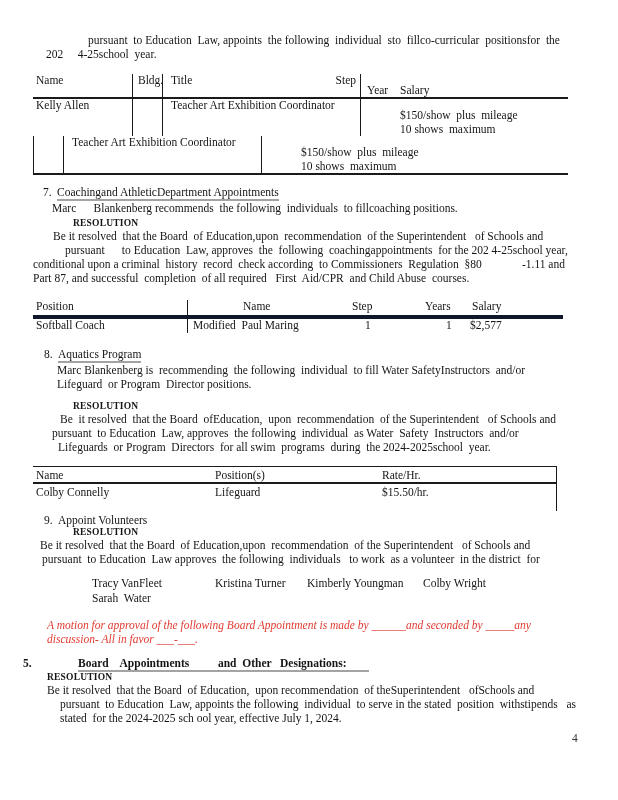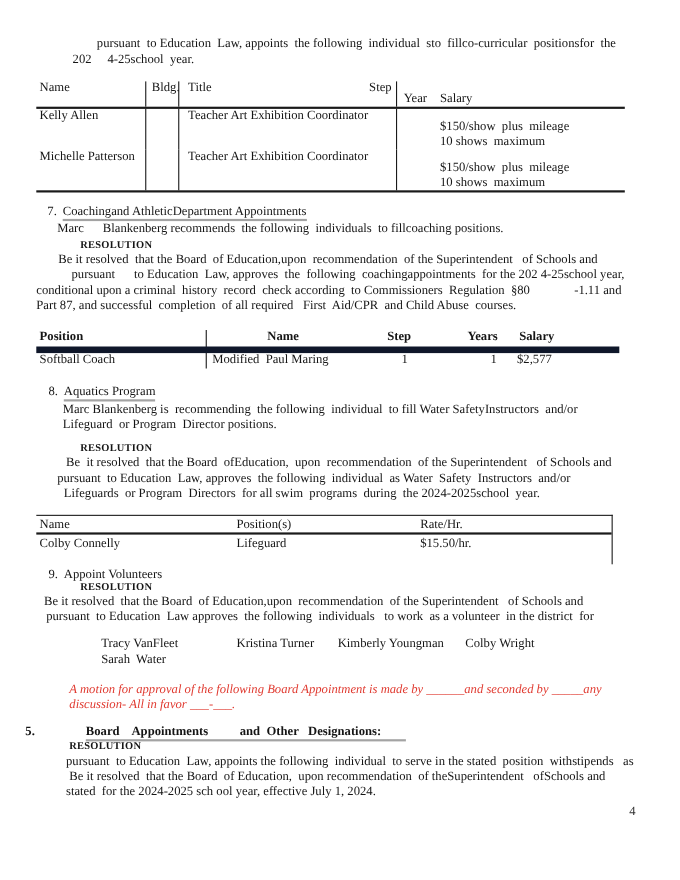--- a/index.html
+++ b/index.html
@@ -4,22 +4,22 @@
 <style>
   html,body{margin:0;padding:0;background:#ffffff;}
   body{width:618px;height:800px;font-family:"Liberation Serif","DejaVu Serif",serif;
        font-size:11.5px;color:#151515;overflow:hidden;}
   .page{position:relative;width:618px;height:800px;box-sizing:border-box;
         padding:33px 20px 0 23px;background:#fff;}
   .ln{white-space:pre;line-height:14px;}
   
   .i0{margin-left:0}.i10{margin-left:10px}.i17{margin-left:17px}.i19{margin-left:19px}
   .i20{margin-left:20px}.i21{margin-left:21px}.i29{margin-left:29px}.i30{margin-left:30px}
-  .i32{margin-left:40px}.i34{margin-left:34px}.i35{margin-left:35px}.i37{margin-left:37px}
-  .i42{margin-left:42px}.i43{margin-left:43px}.i50{margin-left:50px}.i65{margin-left:65px}
+  .i32{margin-left:24px}.i34{margin-left:34px}.i35{margin-left:35px}.i37{margin-left:37px}
+  .i42{margin-left:42px}.i43{margin-left:23px}.i50{margin-left:50px}.i65{margin-left:65px}
   .i69{margin-left:69px}
   .hd-row{display:flex;white-space:pre;line-height:14px;}
   .num{display:inline-block;width:14px;flex:0 0 auto;}
   .num-wide{display:inline-block;width:19px;flex:0 0 auto;font-weight:bold;}
   .h-ul{border-bottom:2px solid #a3a3a3;}
   .res{font-size:9.5px;font-weight:700;line-height:11px;letter-spacing:.2px;}
   .bold{font-weight:bold;margin-left:36px;}
   
   .t1{margin-left:10px;margin-top:13px;width:535px;border-bottom:2px solid #1a1a1a;}
   .t1 .hrow{display:flex;line-height:13px;border-bottom:2px solid #1a1a1a;}
@@ -28,21 +28,21 @@
   .t1c1{width:99px;flex:0 0 auto;padding-left:3px;box-sizing:border-box;}
   .t1c2{width:31px;flex:0 0 auto;border-left:1px solid #1a1a1a;border-right:1px solid #1a1a1a;
         padding-left:5px;box-sizing:border-box;}
   .t1c3{width:198px;flex:0 0 auto;border-right:1px solid #1a1a1a;box-sizing:border-box;
         padding:0 4px 0 8px;display:flex;justify-content:space-between;}
   .t1c4{flex:1;padding-left:6px;box-sizing:border-box;margin-top:10px;}
   .t1-year{display:inline-block;width:33px;}
   .sal{margin-left:33px;}
   
   .t2{position:relative;margin-left:10px;margin-top:15px;width:530px;}
-  .t2 .hrow{position:relative;height:15px;border-bottom:6px solid #0f172a;line-height:13px;font-weight:bold;}
+  .t2 .hrow{position:relative;height:15px;border-bottom:4px solid #0f172a;line-height:13px;}
   .t2 .brow{position:relative;height:14px;line-height:13px;}
   .t2 span{position:absolute;white-space:pre;}
   .t2 .vl{position:absolute;left:154px;top:0;bottom:0;width:1px;background:#1a1a1a;}
   
   .t3{margin-left:10px;margin-top:12px;width:524px;border-top:1px solid #1a1a1a;
       border-right:1px solid #1a1a1a;box-sizing:border-box;}
   .t3 .hrow{display:flex;line-height:13px;padding-top:2px;border-bottom:2px solid #1a1a1a;}
   .t3 .brow{display:flex;line-height:14px;padding-top:1px;padding-bottom:12px;}
   .t3c1{width:182px;flex:0 0 auto;padding-left:3px;box-sizing:border-box;}
   .t3c2{width:167px;flex:0 0 auto;}
@@ -83,21 +83,20 @@
       <div class="t1c2"></div>
       <div class="t1c3">
           <span class="ln">Teacher Art Exhibition Coordinator</span>
         </div>
       <div class="t1c4">
         <div class="ln sal">$150/show  plus  mileage</div>
         <div class="ln sal">10 shows  maximum</div>
       </div>
     </div>
     <div class="brow">
-      <div class="t1c1 ln">Michelle Patterson</div>
       <div class="t1c2"></div>
       <div class="t1c3">
           <span class="ln">Teacher Art Exhibition Coordinator</span>
         </div>
       <div class="t1c4">
         <div class="ln sal">$150/show  plus  mileage</div>
         <div class="ln sal">10 shows  maximum</div>
       </div>
     </div>
   </div>
@@ -176,20 +175,20 @@
   <div class="motion">
     <div class="ln i32">A motion for approval of the following Board Appointment is made by ______and seconded by _____any</div>
     <div class="ln i32">discussion- All in favor ___-___.</div>
   </div>
 
   <div class="s5">
     <div class="hd-row i0">
       <span class="num-wide">5.</span><span class="h-ul bold">Board    Appointments          and  Other   Designations:        </span>
     </div>
     <div class="ln res i32">RESOLUTION</div>
+    <div class="ln i32">Be it resolved  that the Board  of Education,  upon recommendation  of theSuperintendent   ofSchools and</div>
     <div class="ln i37">pursuant  to Education  Law, appoints the following  individual  to serve in the stated  position  withstipends   as</div>
-    <div class="ln i32">Be it resolved  that the Board  of Education,  upon recommendation  of theSuperintendent   ofSchools and</div>
     <div class="ln i37">stated  for the 2024-2025 sch ool year, effective July 1, 2024.</div>
   </div>
 
   <div class="pagenum">4</div>
 
 </div>
 
 </body></html>

